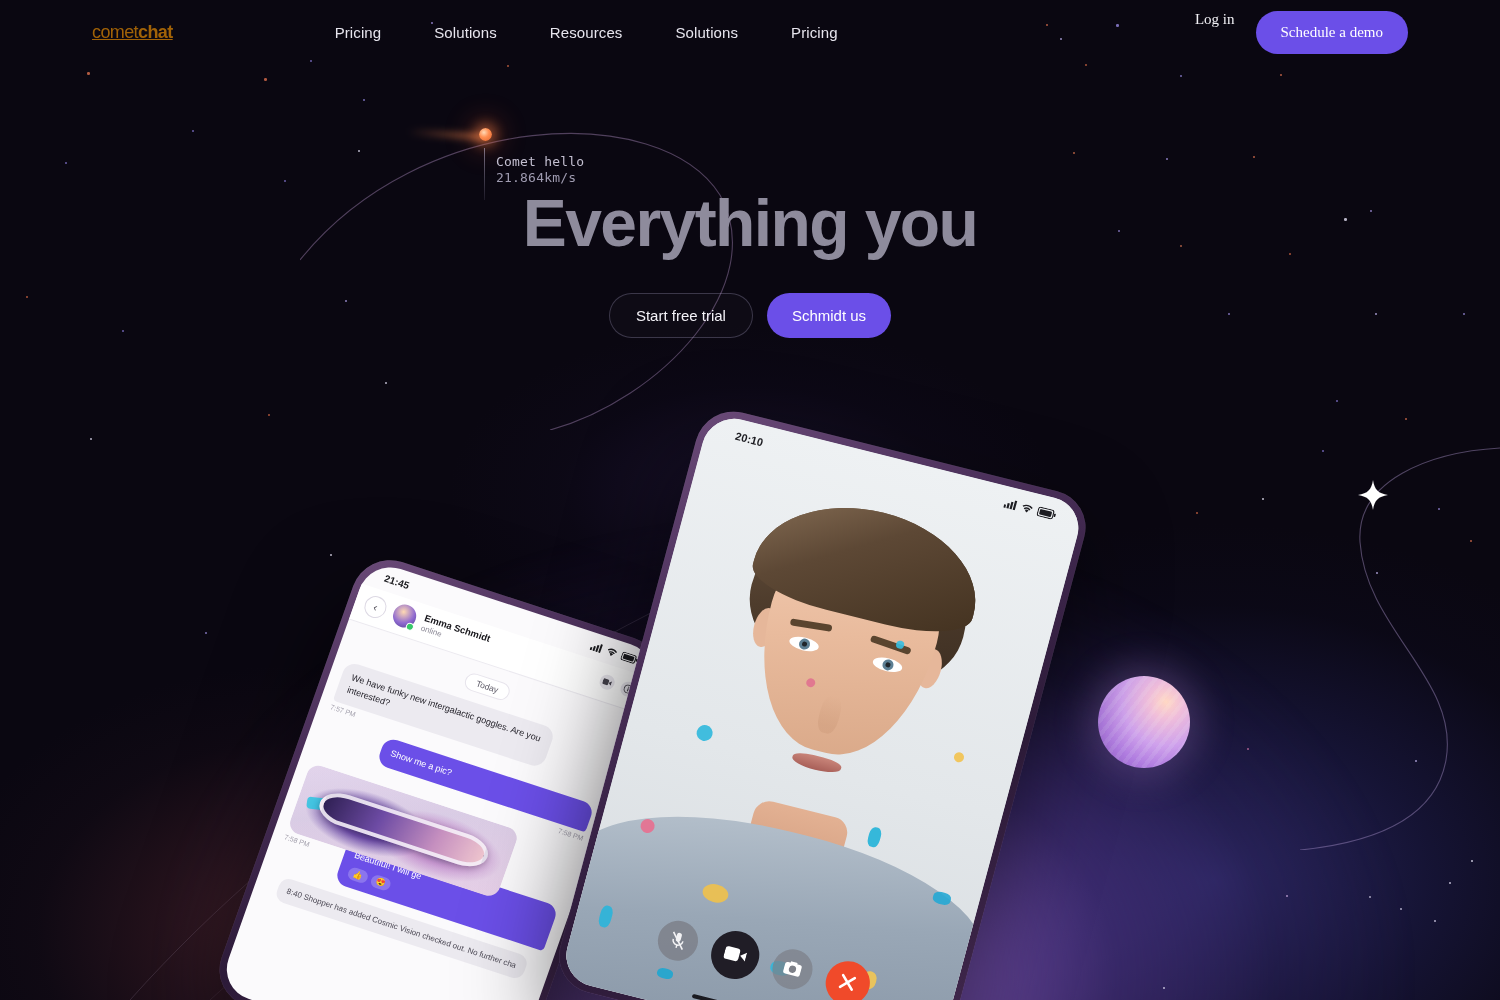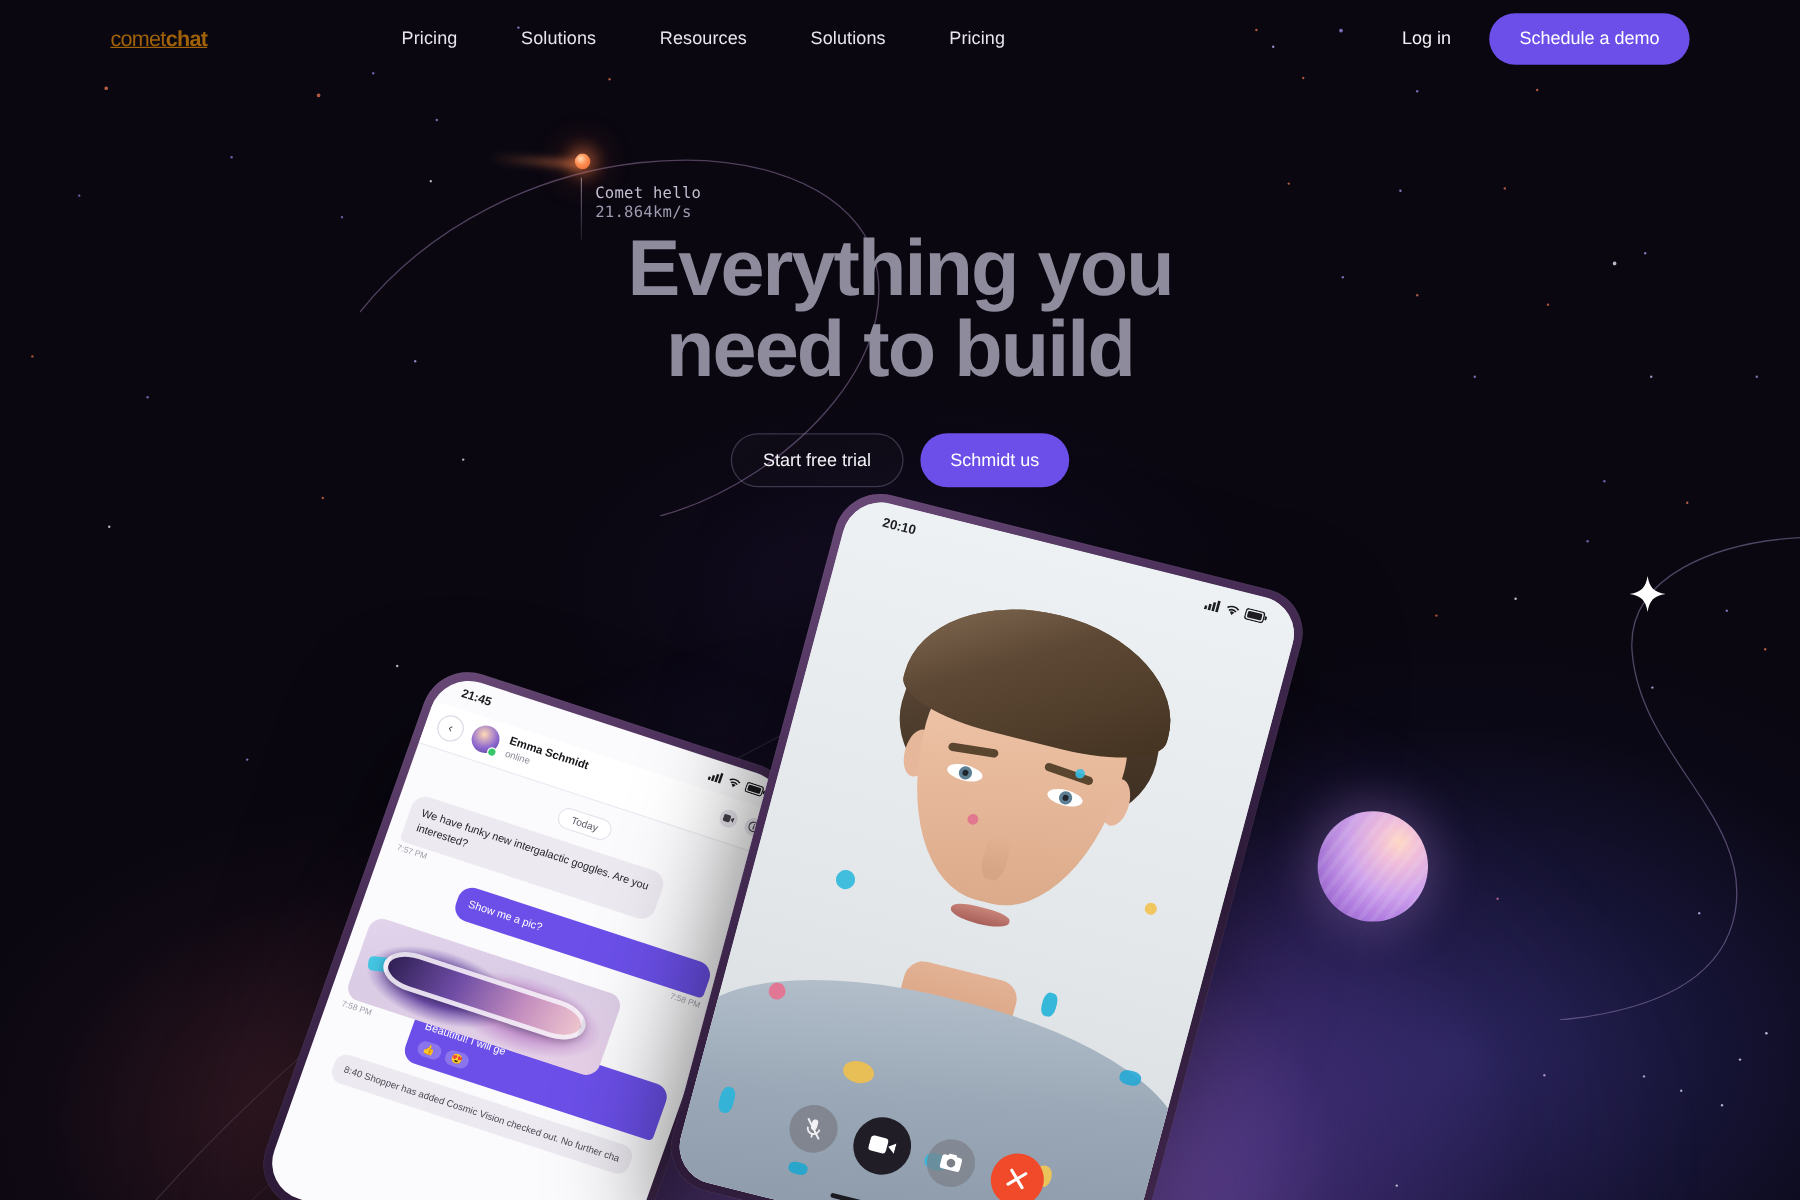--- a/index.html
+++ b/index.html
@@ -82,21 +82,21 @@
   .logo .l { font-weight:400; }
 
   nav.main {
     display:flex; align-items:center; gap:53px;
     margin-left:162px;
   }
   nav.main a {
     color:#e7e5ee; font-size:15px; text-decoration:none;
     letter-spacing:0.1px; white-space:nowrap;
   }
-  .right-nav { margin-left:auto; display:flex; align-items:center; gap:32px; }
+  .right-nav { margin-left:auto; display:flex; align-items:flex-start; gap:21px;font-family:Liberation Serif, serif; }
   .login { color:#f2f1f6; font-size:15px; text-decoration:none; }
   .btn-demo {
     background:#6b4fe8;
     color:#fff; border:none; border-radius:24px;
     padding:13px 25px; font-size:15px; cursor:pointer;
     font-family:inherit; white-space:nowrap;
   }
 
   
   .hero { position:absolute; left:0; right:0; top:108px; z-index:30; }
@@ -440,21 +440,20 @@
       <div class="comet-core"></div>
       <div class="comet-rule"></div>
       <div class="comet-label">
         <div>Comet hello</div>
         <div class="spd">21.864km/s</div>
       </div>
     </div>
 
     <h1 class="headline">
       <span class="dim">Everything you</span>
-      <span class="dim">need to build</span>
     </h1>
 
     <div class="cta">
       <button class="btn-ghost">Start free trial</button>
       <button class="btn-solid">Schmidt us</button>
     </div>
   </section>
 
   <div class="planet">
     <div class="planet-bands"></div>

